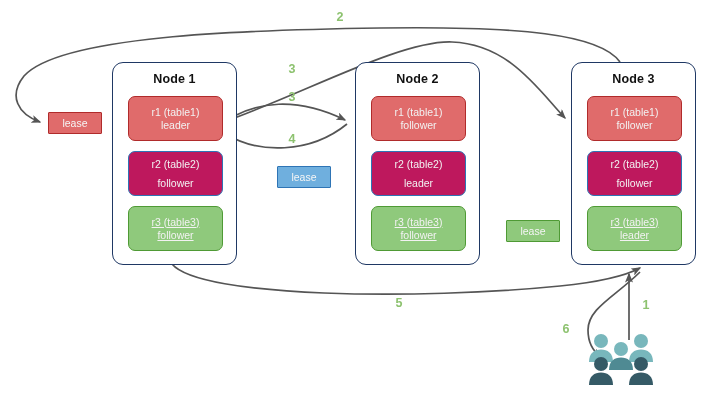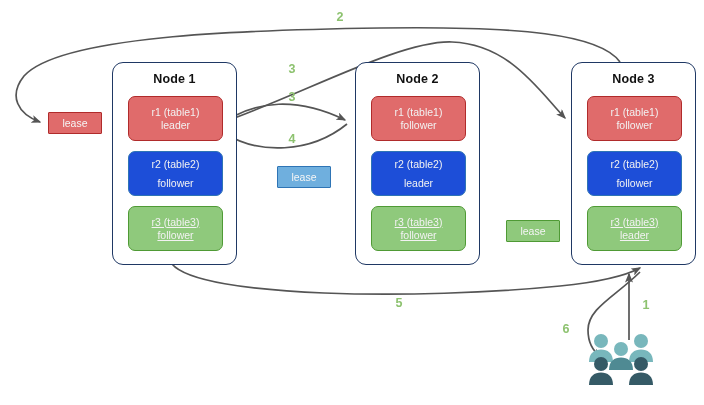--- a/index.html
+++ b/index.html
@@ -50,21 +50,21 @@
     flex-direction: column;
     align-items: center;
     justify-content: center;
     color: #f2f2f2;
     font-size: 10.5px;
     line-height: 13px;
     text-align: right;
   }
   .replica span { display: block; }
   .rep-red   { background: #E06B6B; border: 1.4px solid #B02B2B; }
-  .rep-blue  { background: #1d4ed8; border: 1.4px solid #2E74B5; gap: 6px; }
+  .rep-blue  { background: #be185d; border: 1.4px solid #2E74B5; gap: 6px; }
   .rep-green { background: #8FC97C; border: 1.4px solid #4F9A35; text-decoration: underline; }
 
   .lease {
     position: absolute;
     box-sizing: border-box;
     border-radius: 1px;
     display: flex;
     align-items: center;
     justify-content: center;
     color: #f5f5f5;

